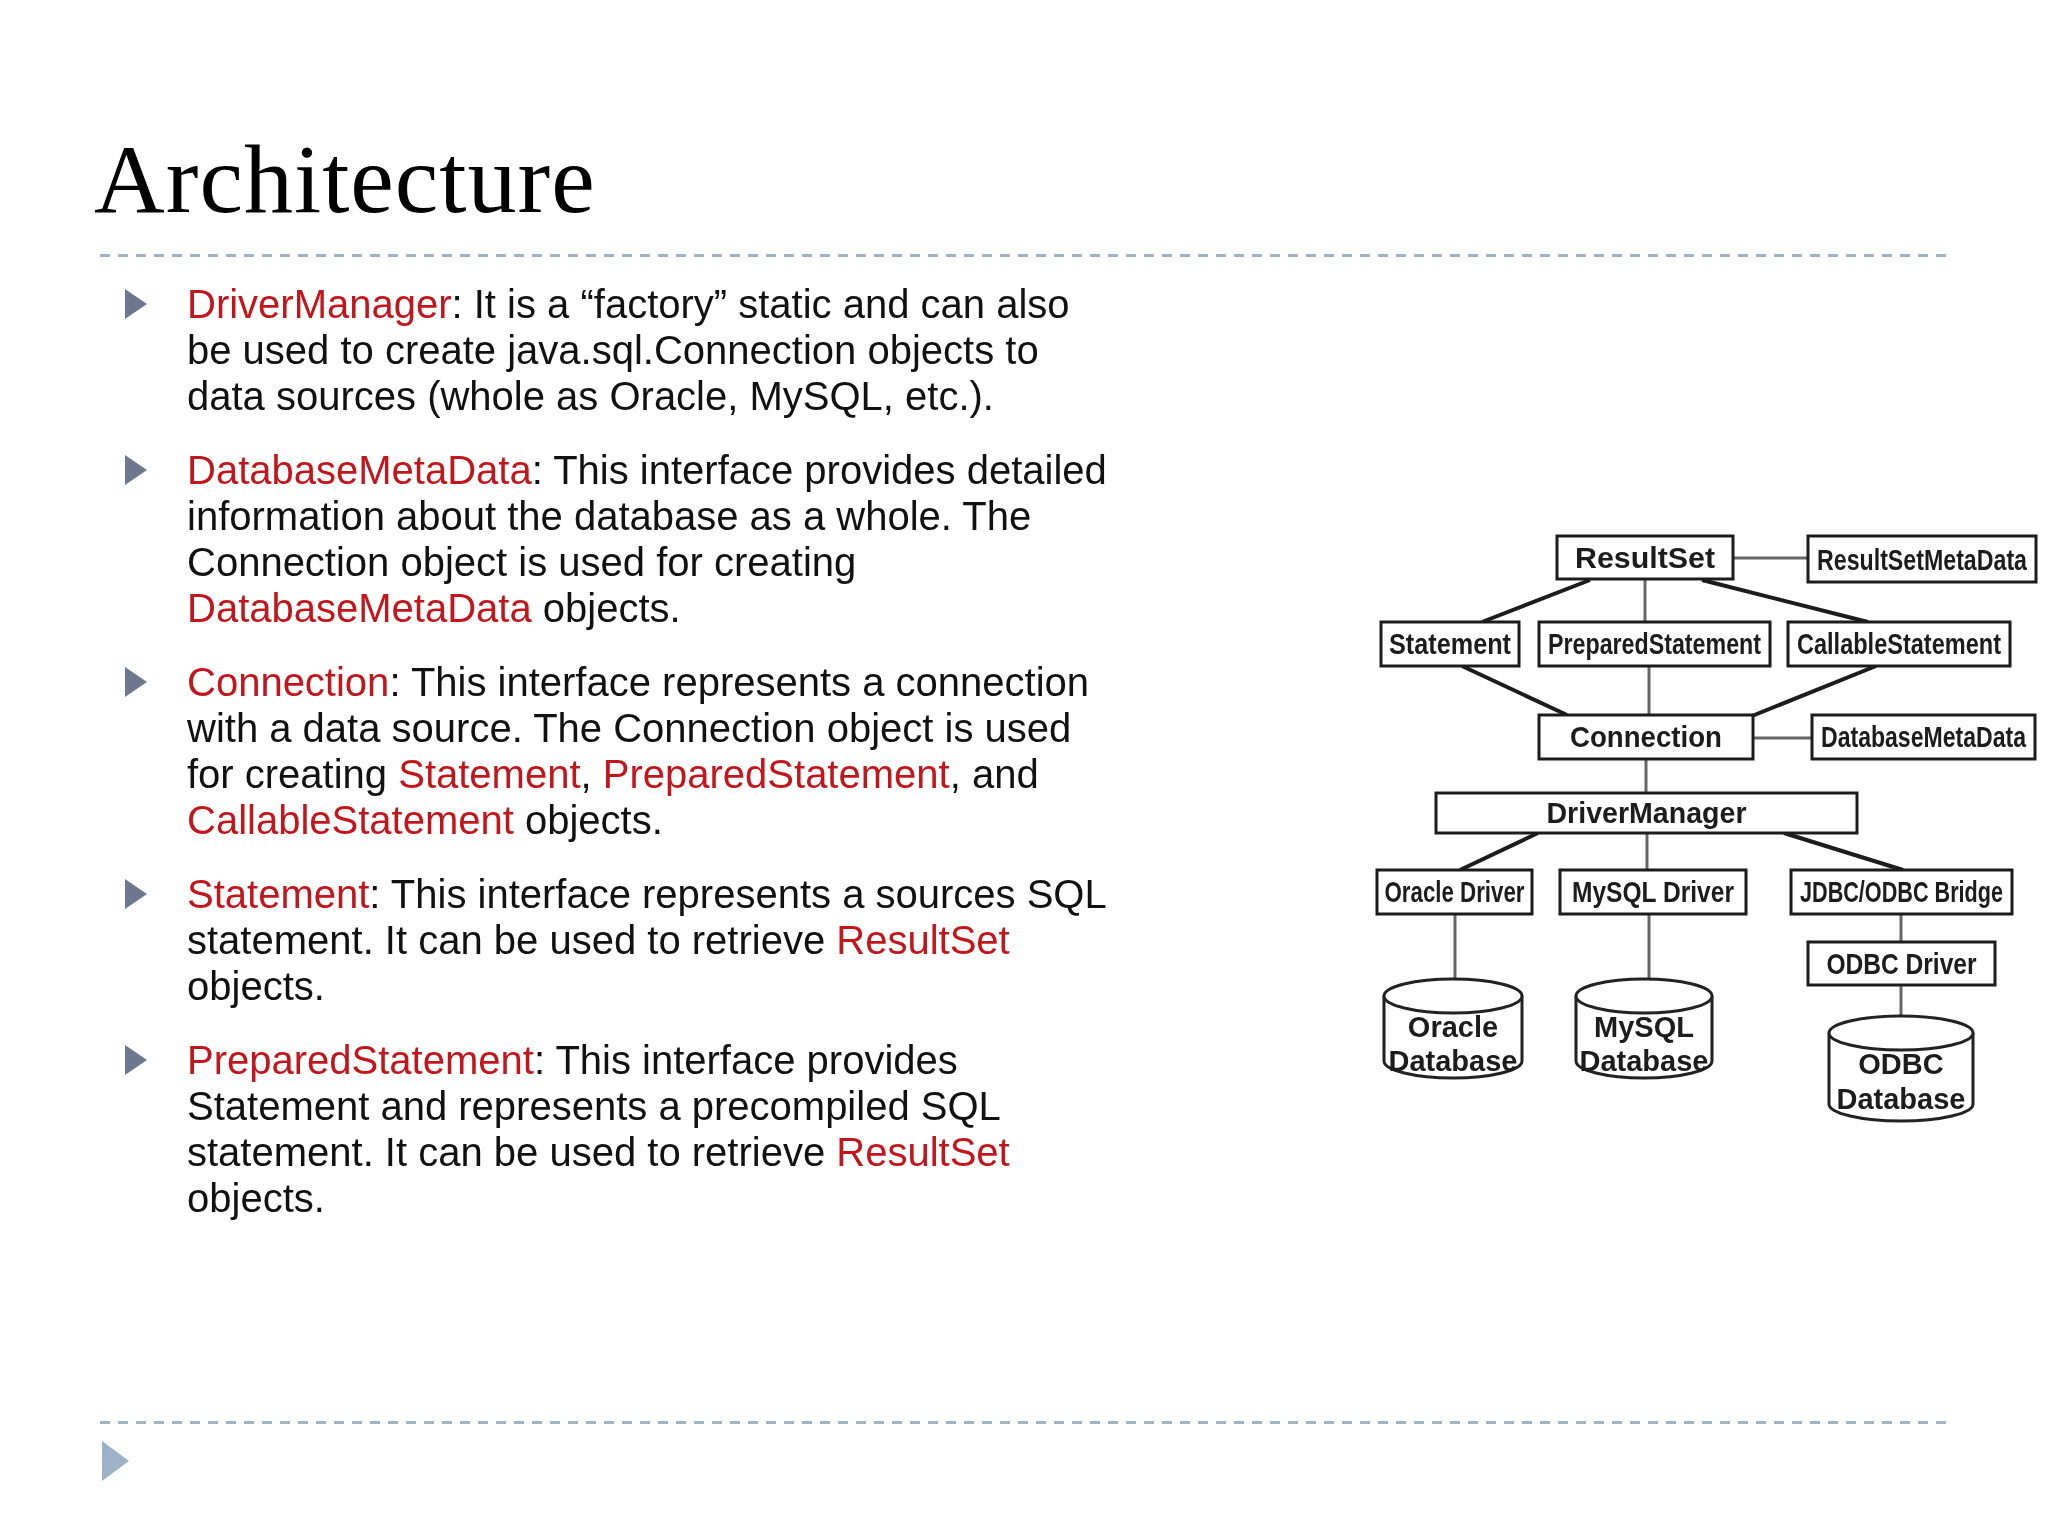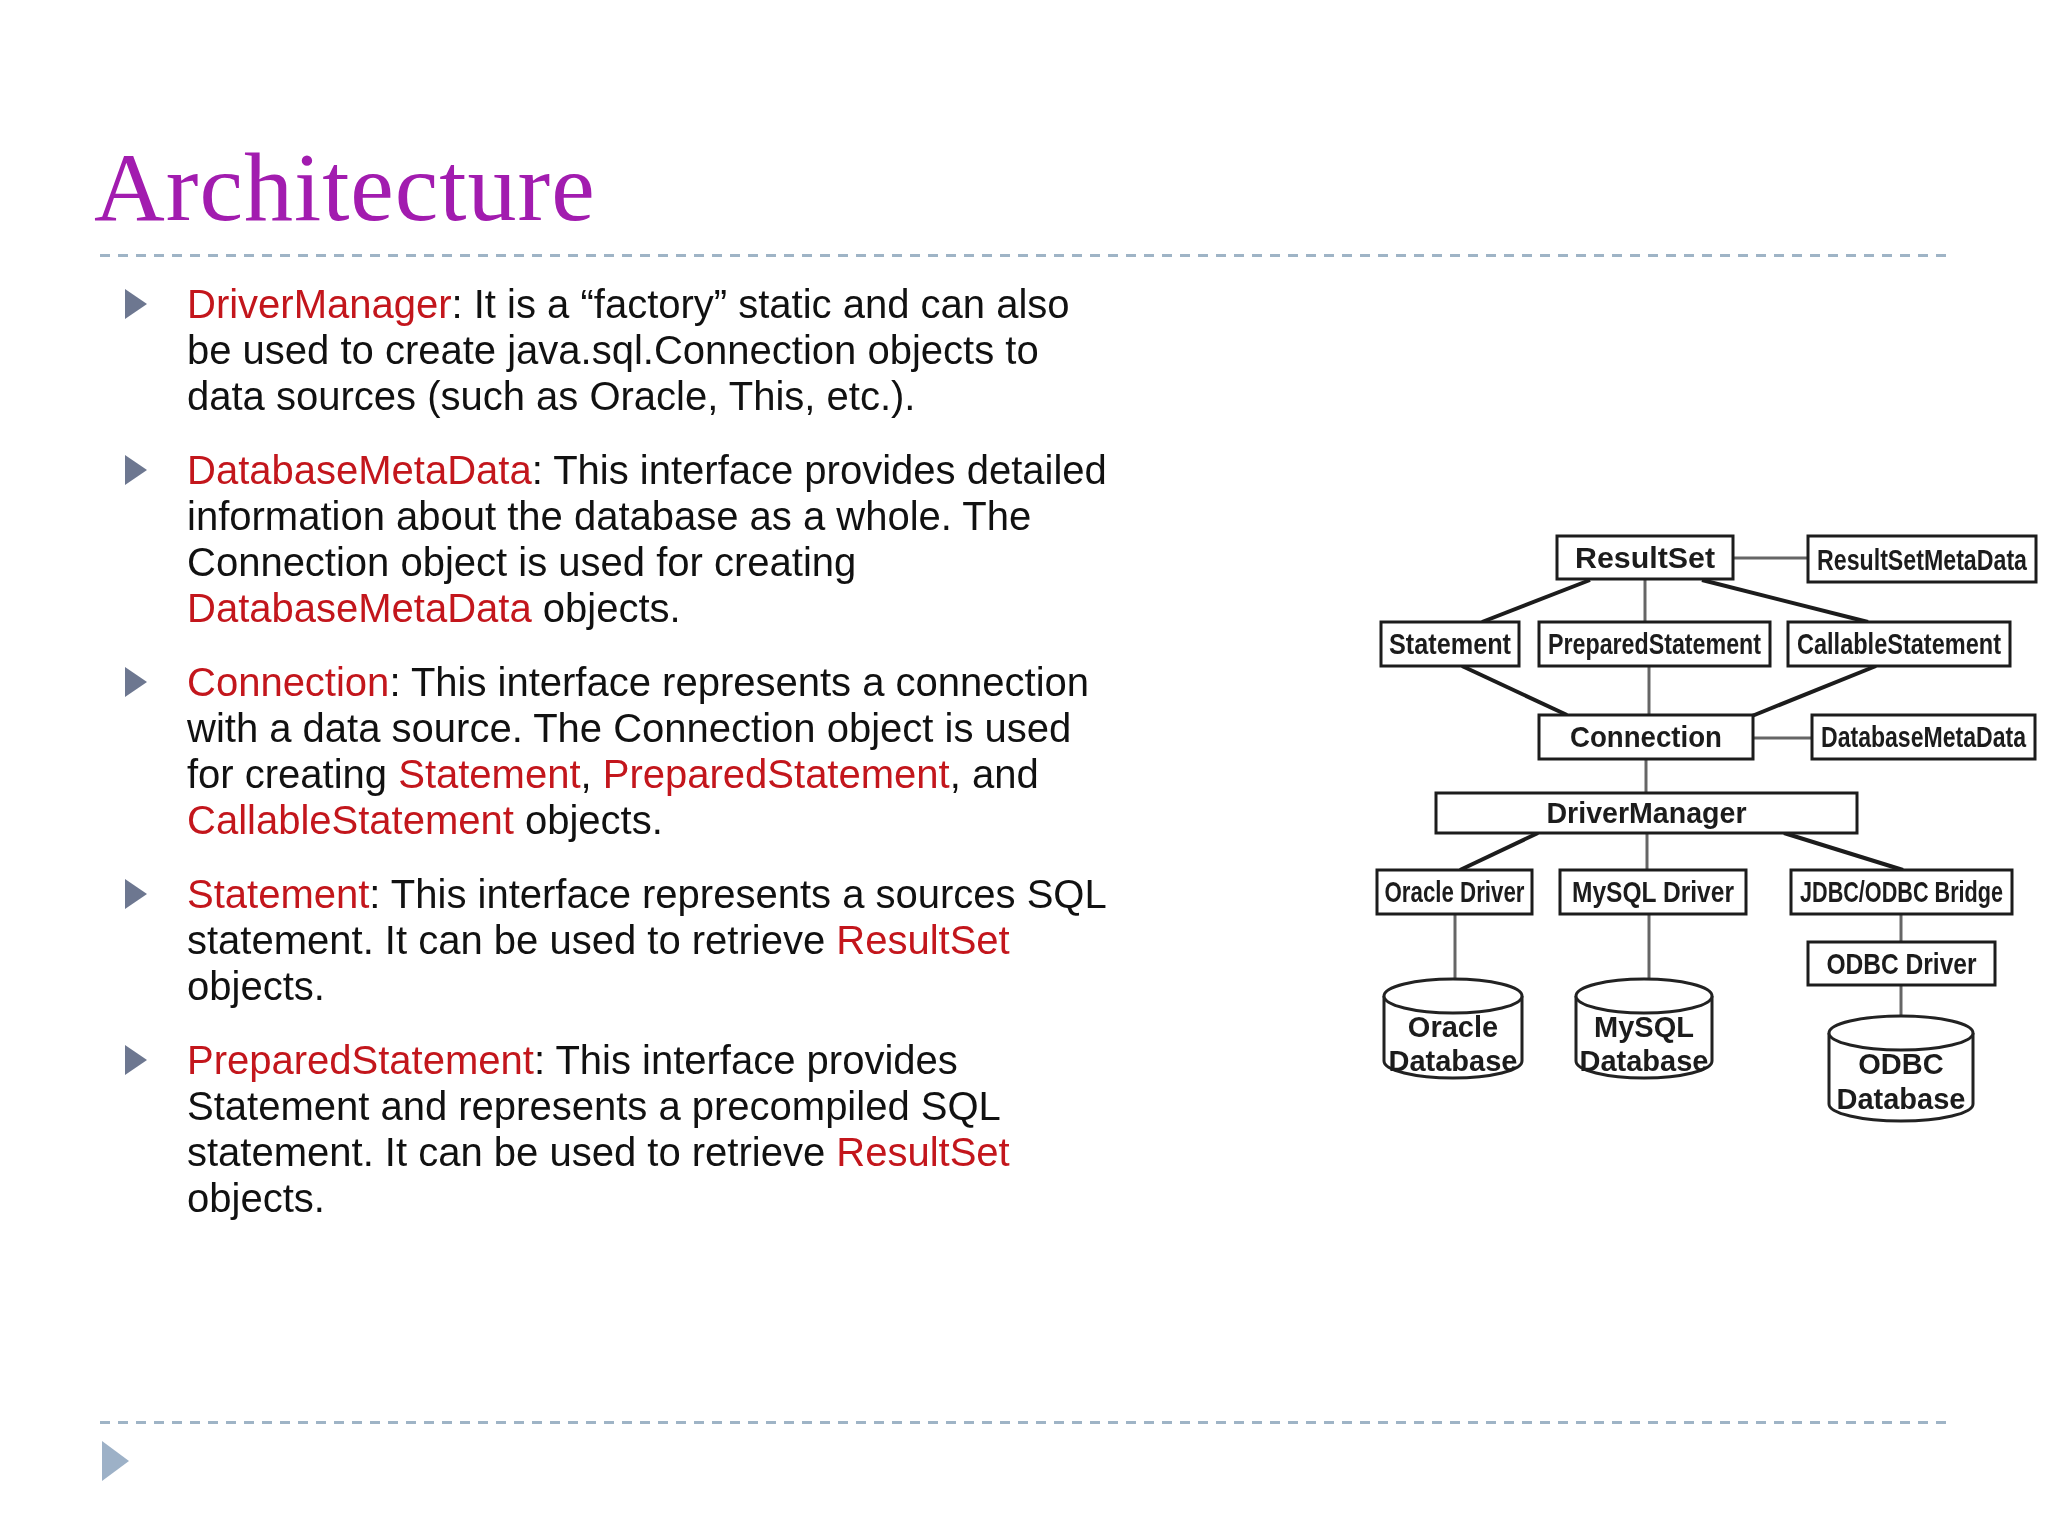--- a/index.html
+++ b/index.html
@@ -1,20 +1,20 @@
 <!DOCTYPE html>
 <html><head>
 <meta charset="utf-8">
 <style>
   html,body{margin:0;padding:0;background:#ffffff;}
   .slide{position:relative;width:2048px;height:1536px;background:#ffffff;overflow:hidden;
          font-family:"Liberation Sans",sans-serif;}
 
-  .title{position:absolute;left:94px;top:138px;font-family:"Liberation Serif",serif;
-         font-size:98px;line-height:1;color:#a21caf;letter-spacing:1px;}
+  .title{position:absolute;left:94px;top:130px;font-family:"Liberation Serif",serif;
+         font-size:98px;line-height:1;color:#000000;letter-spacing:1px;}
 
   .dash-line{position:absolute;left:100px;width:1848px;height:3px;
              background:repeating-linear-gradient(90deg,#9fb4c6 0 10px,transparent 10px 18px);}
   .dash-top{top:254px;}
   .dash-bottom{top:1421px;}
 
   .bullets{position:absolute;left:125px;top:281px;width:1200px;}
   .bullet{position:relative;padding-left:62px;margin-bottom:28px;
           font-size:40px;line-height:46px;color:#111111;}
   .bullet .marker{position:absolute;left:0;top:8px;width:0;height:0;
@@ -40,21 +40,21 @@
 
 <div class="slide">
 
   <div class="title">Architecture</div>
 
   <div class="dash-line dash-top"></div>
 
   <div class="bullets">
     <div class="bullet">
       <span class="marker"></span>
-      <span><span class="kw">DriverManager</span><span>: It is a “factory” static and can also</span><br><span>be used to create java.sql.Connection objects to</span><br><span>data sources (such as Oracle, This, etc.).</span></span>
+      <span><span class="kw">DriverManager</span><span>: It is a “factory” static and can also</span><br><span>be used to create java.sql.Connection objects to</span><br><span>data sources (whole as Oracle, MySQL, etc.).</span></span>
     </div>
     <div class="bullet">
       <span class="marker"></span>
       <span><span class="kw">DatabaseMetaData</span><span>: This interface provides detailed</span><br><span>information about the database as a whole. The</span><br><span>Connection object is used for creating</span><br><span class="kw">DatabaseMetaData</span><span> objects.</span></span>
     </div>
     <div class="bullet">
       <span class="marker"></span>
       <span><span class="kw">Connection</span><span>: This interface represents a connection</span><br><span>with a data source. The Connection object is used</span><br><span>for creating </span><span class="kw">Statement</span><span>, </span><span class="kw">PreparedStatement</span><span>, and</span><br><span class="kw">CallableStatement</span><span> objects.</span></span>
     </div>
     <div class="bullet">

